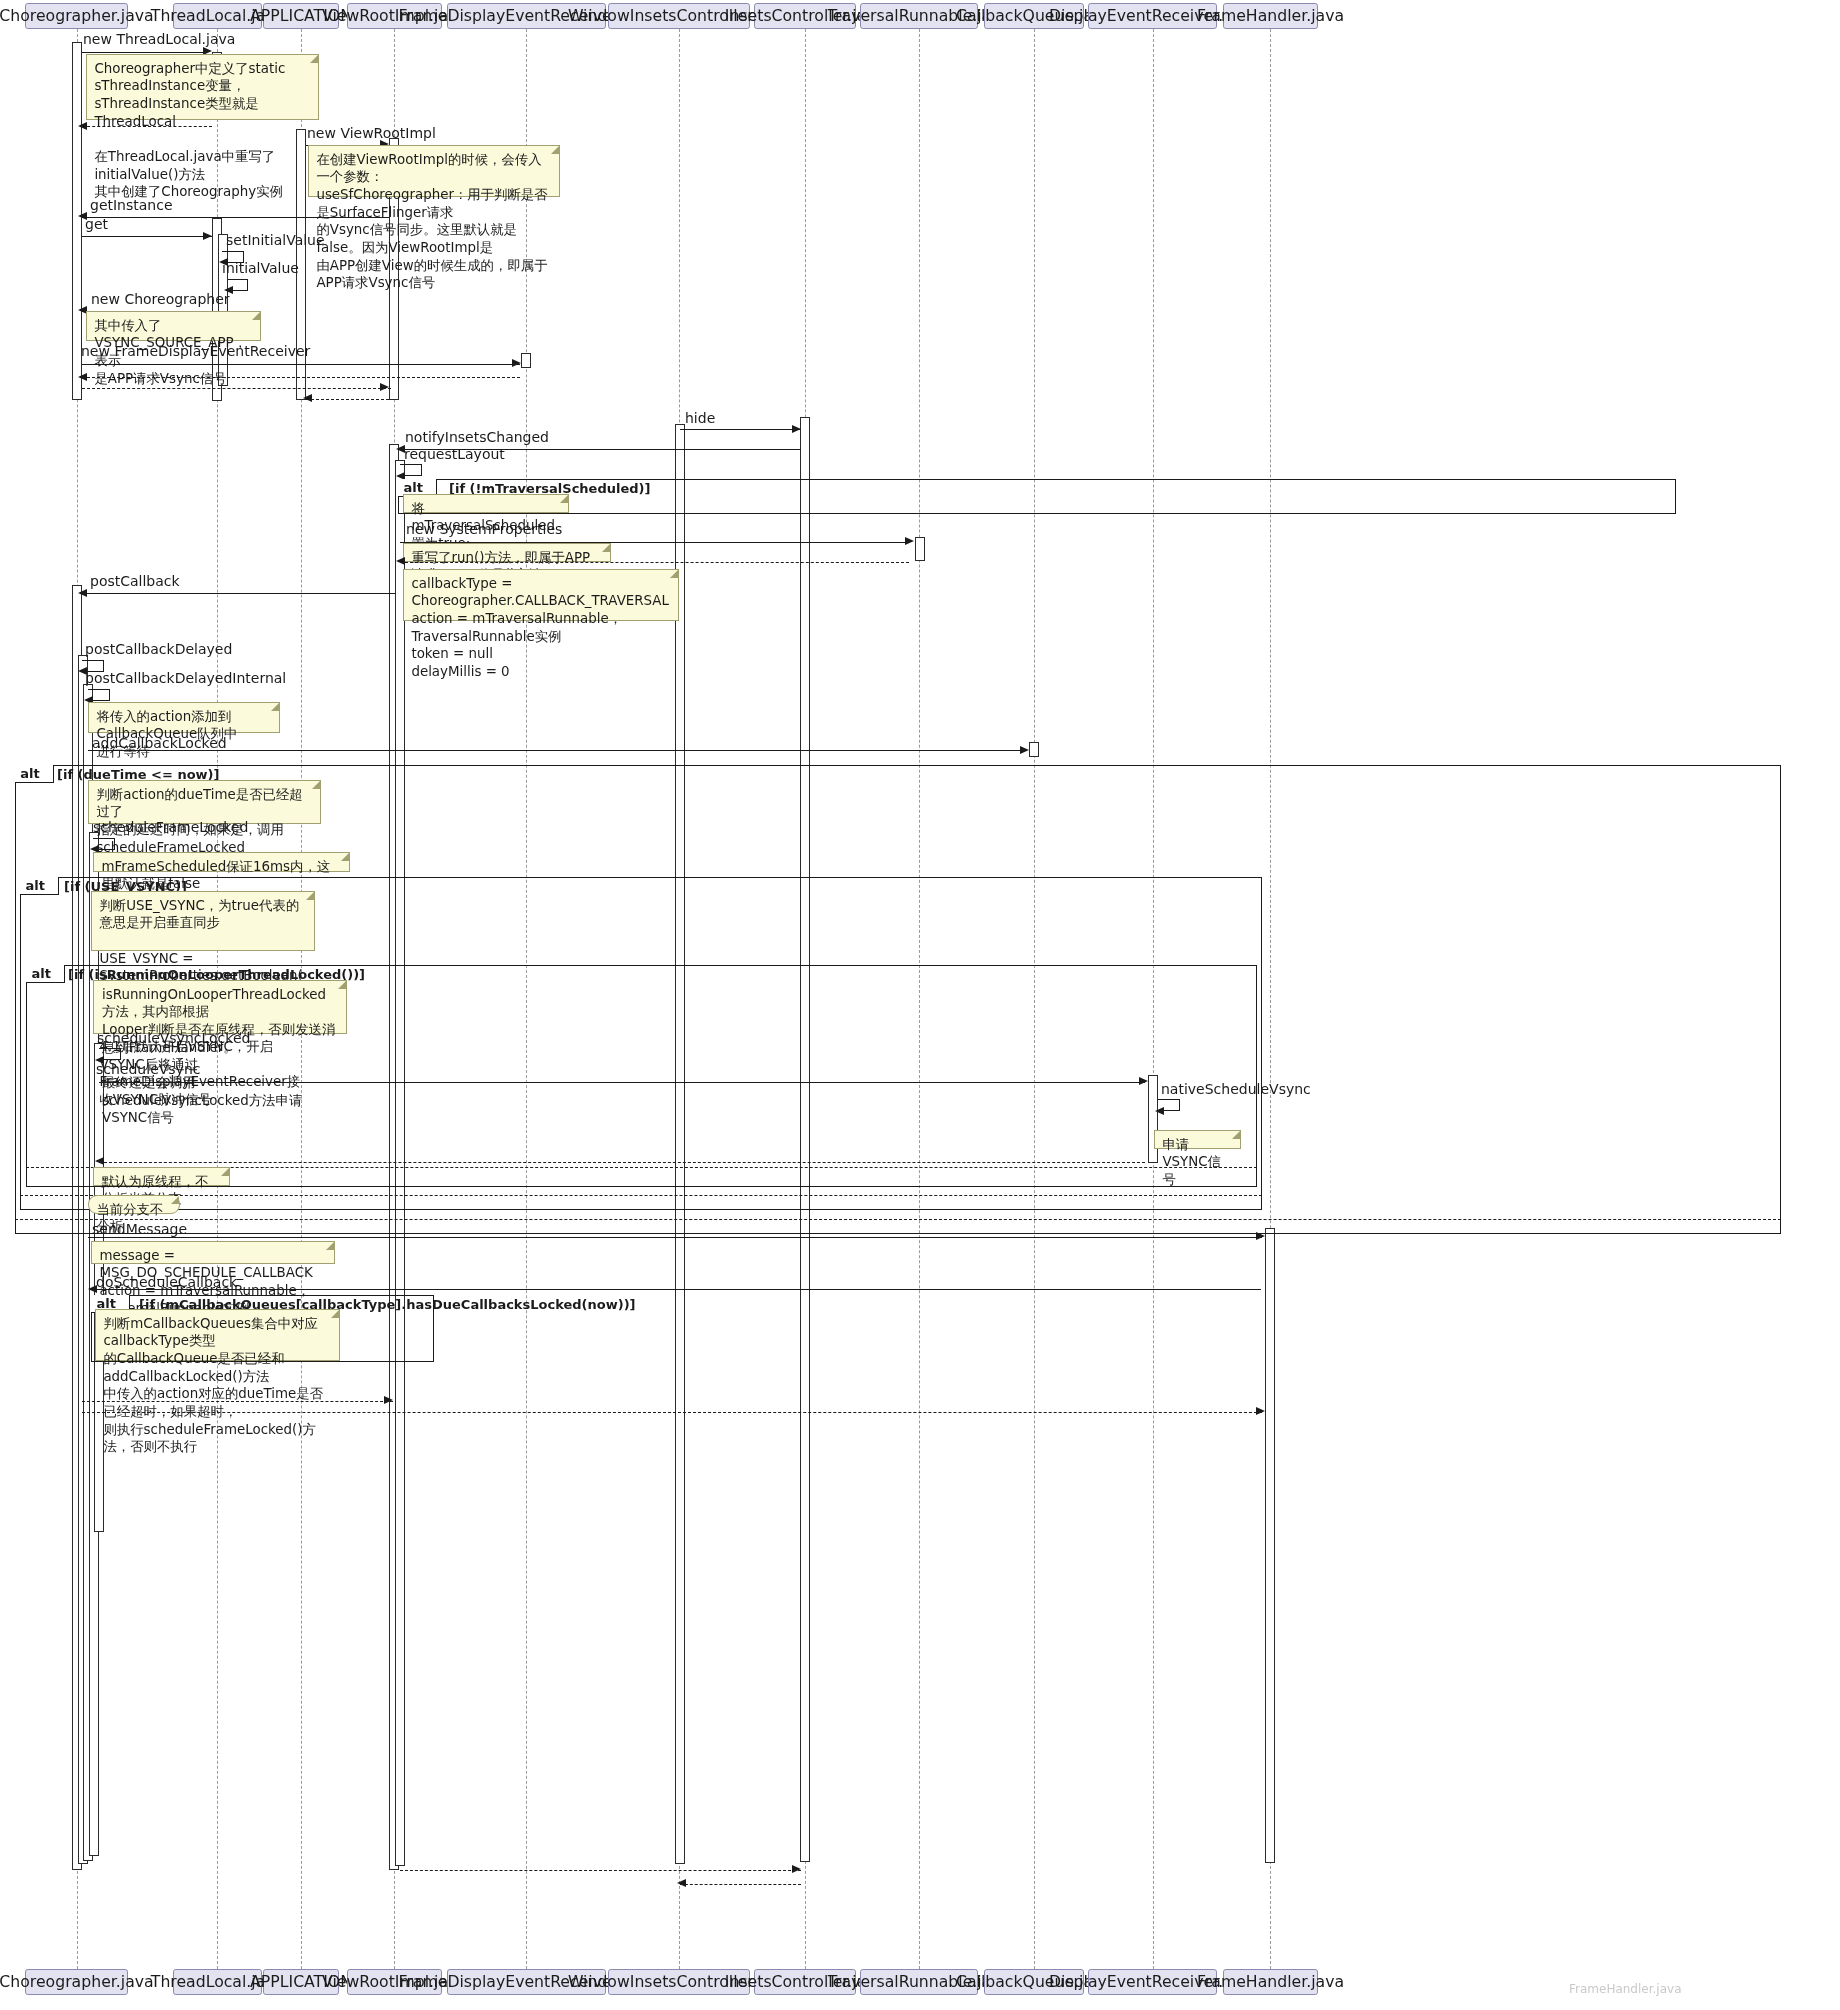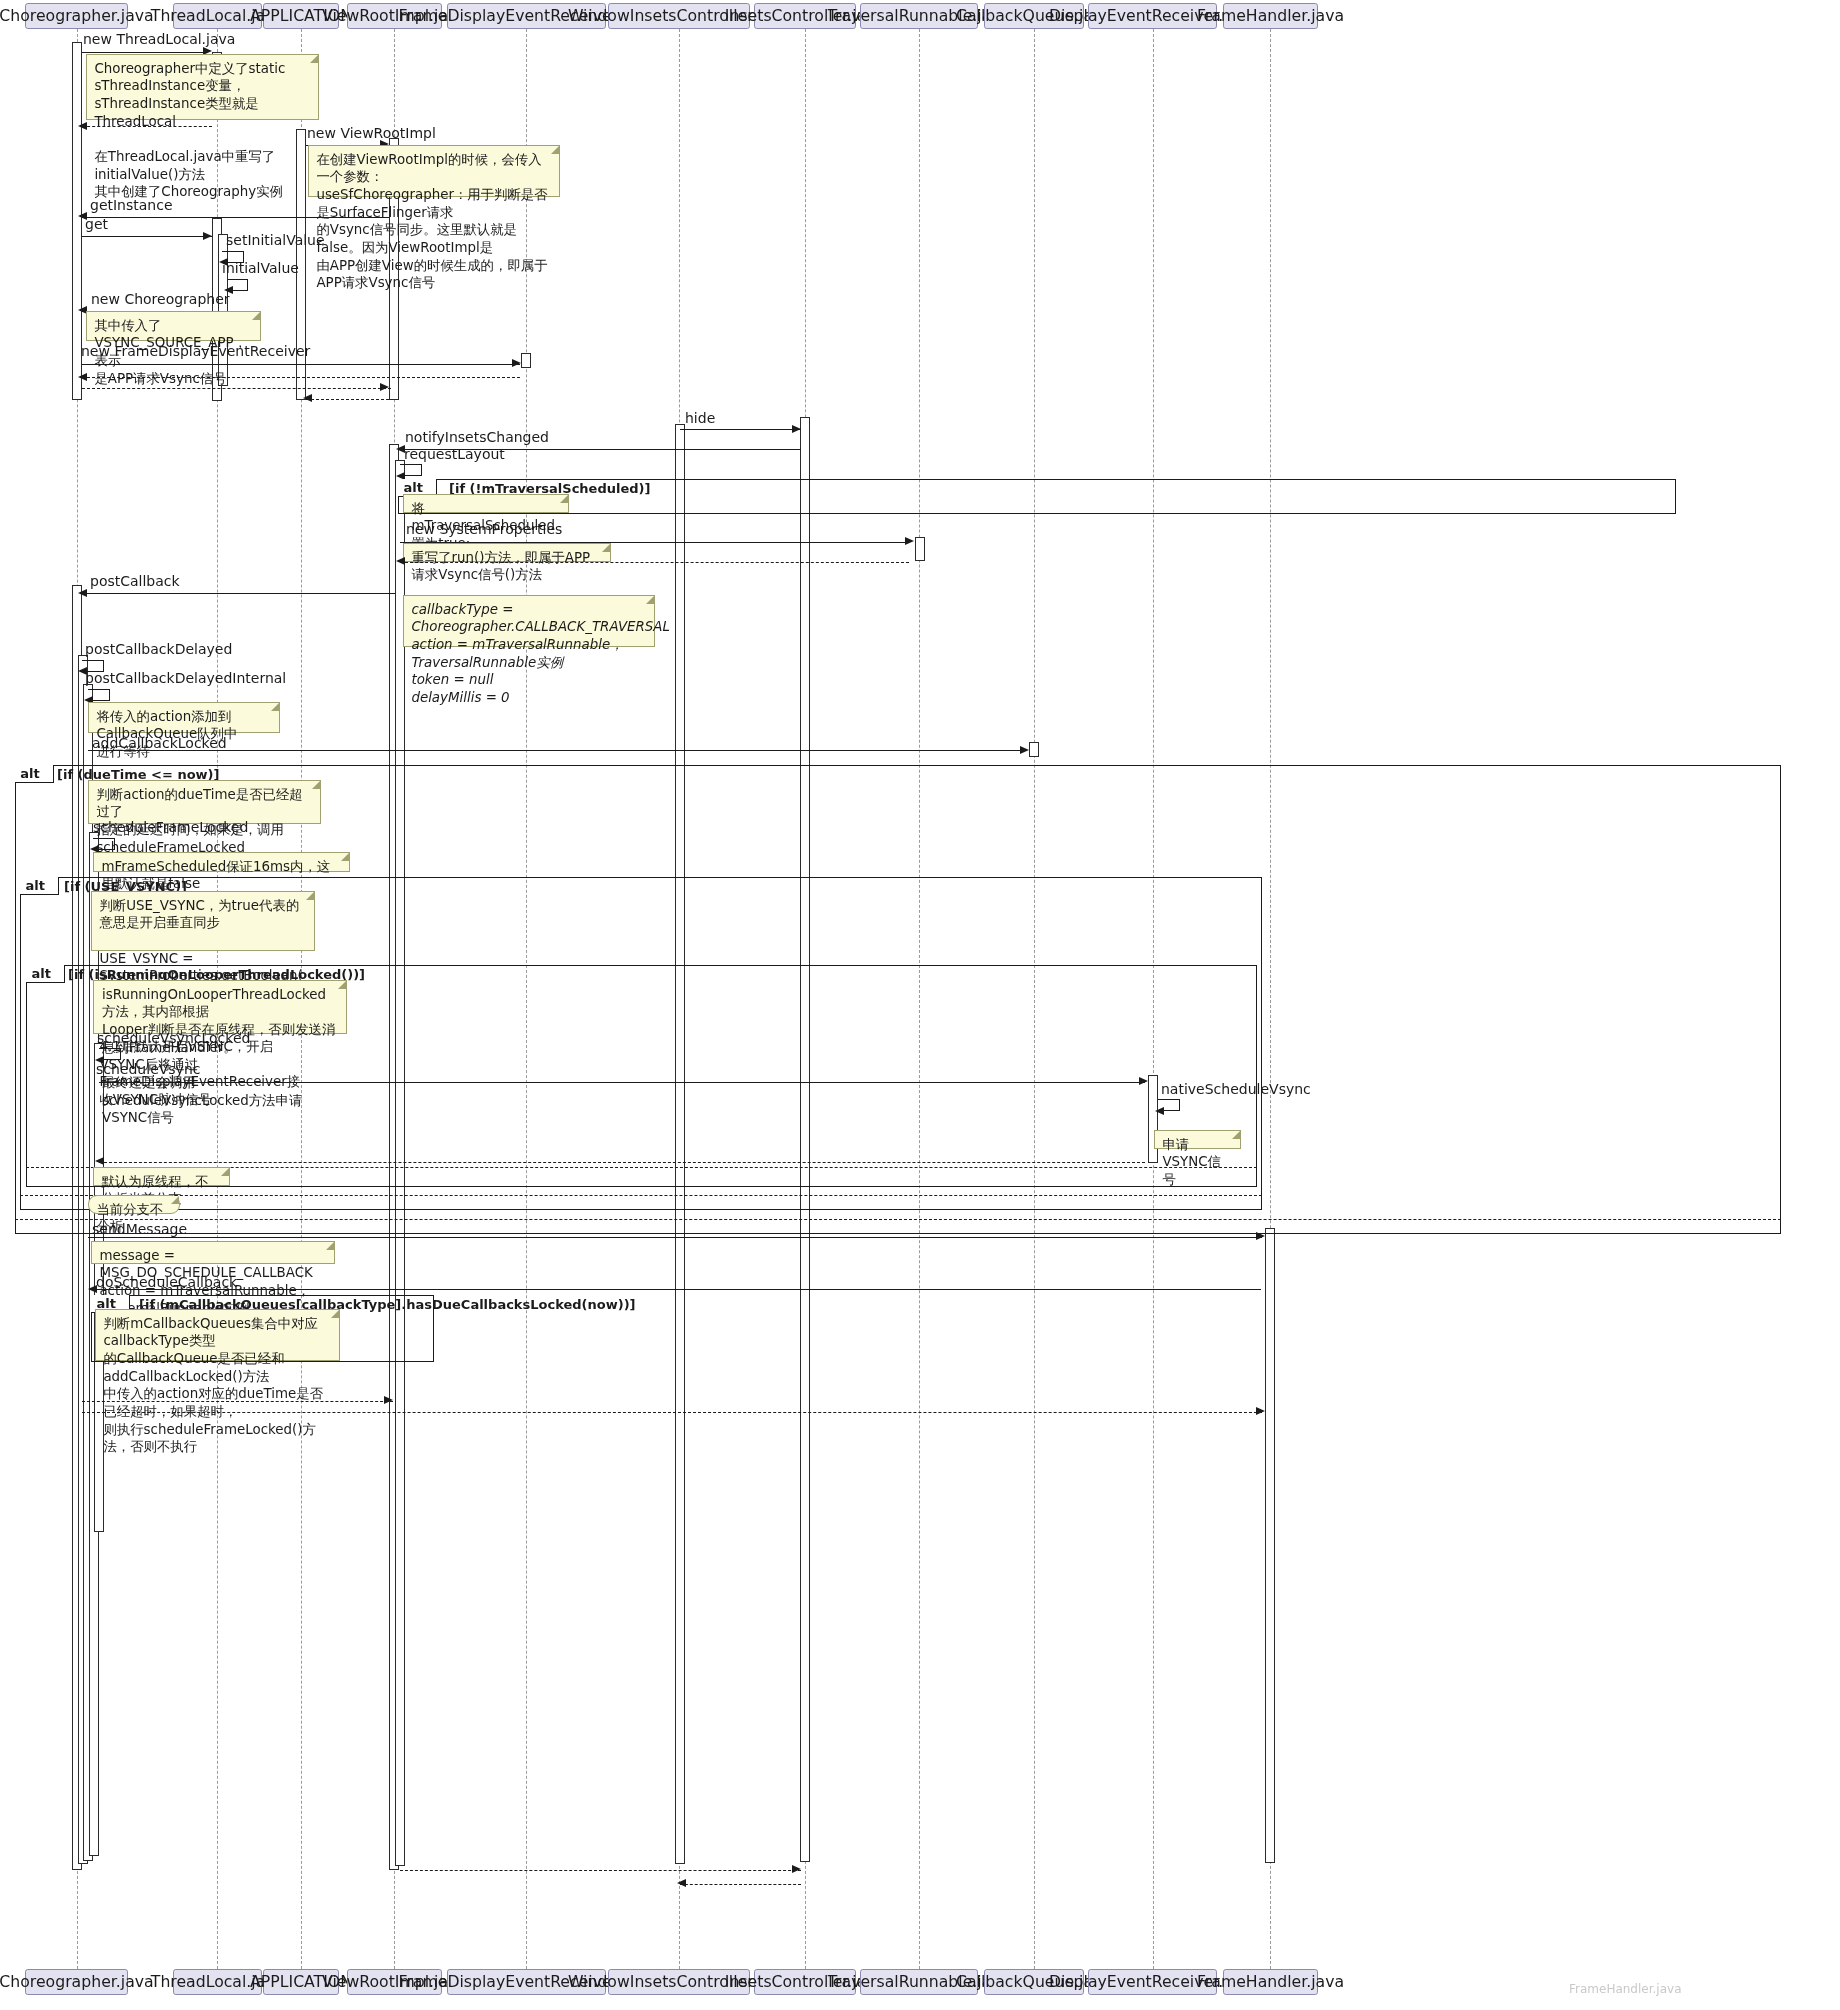--- a/index.html
+++ b/index.html
@@ -252,21 +252,21 @@
   <div class="arrow r" style="left:905px;top:537px;"></div>
 
   <div class="note" style="left:403px;top:543px;width:208px;height:18.5px;">重写了run()方法，即属于APP请求Vsync信号()方法</div>
   <div class="msg dotted" style="left:400px;top:562px;width:509px;"></div>
   <div class="arrow l" style="left:396px;top:557px;"></div>
 
   <div class="mlabel" style="left:90px;top:574px;">postCallback</div>
   <div class="msg" style="left:82px;top:593px;width:313px;"></div>
   <div class="arrow l" style="left:78px;top:589px;"></div>
 
-  <div class="note" style="left:403px;top:595px;width:252px;height:52px;font-style:italic;">callbackType = Choreographer.CALLBACK_TRAVERSAL
+  <div class="note" style="left:403px;top:569px;width:276px;height:52px;">callbackType = Choreographer.CALLBACK_TRAVERSAL
 action = mTraversalRunnable，TraversalRunnable实例
 token = null
 delayMillis = 0</div>
 
   <div class="mlabel" style="left:85px;top:642px;">postCallbackDelayed</div>
   <div class="self" style="left:82px;top:660px;width:22px;height:12px;"></div>
   <div class="arrow l" style="left:78px;top:667px;"></div>
 
   <div class="mlabel" style="left:85px;top:671px;">postCallbackDelayedInternal</div>
   <div class="self" style="left:88px;top:689px;width:22px;height:12px;"></div>

